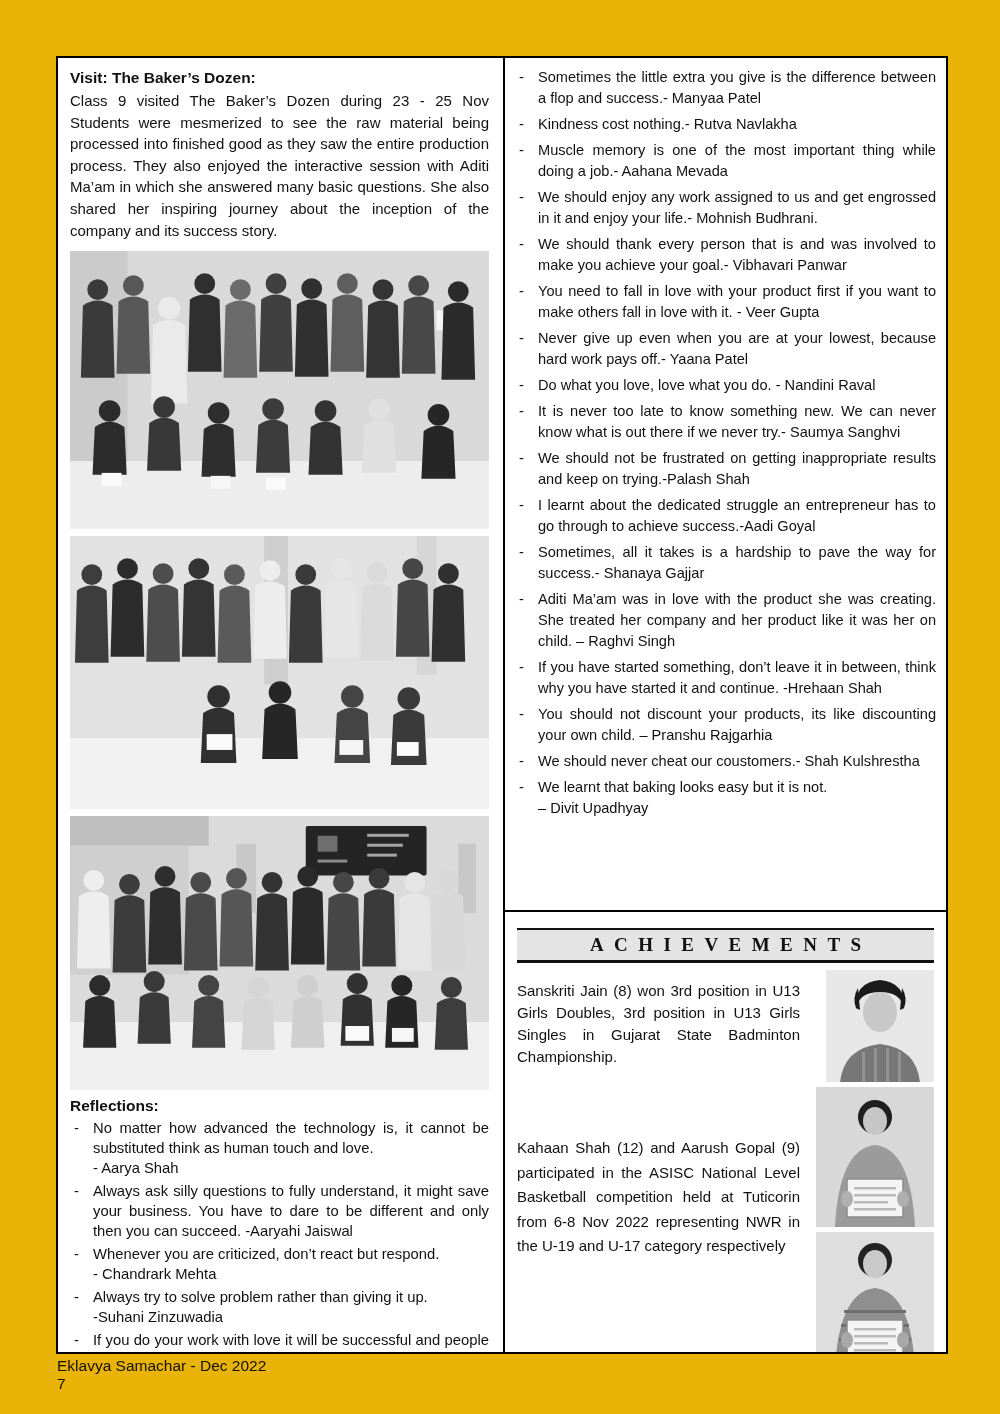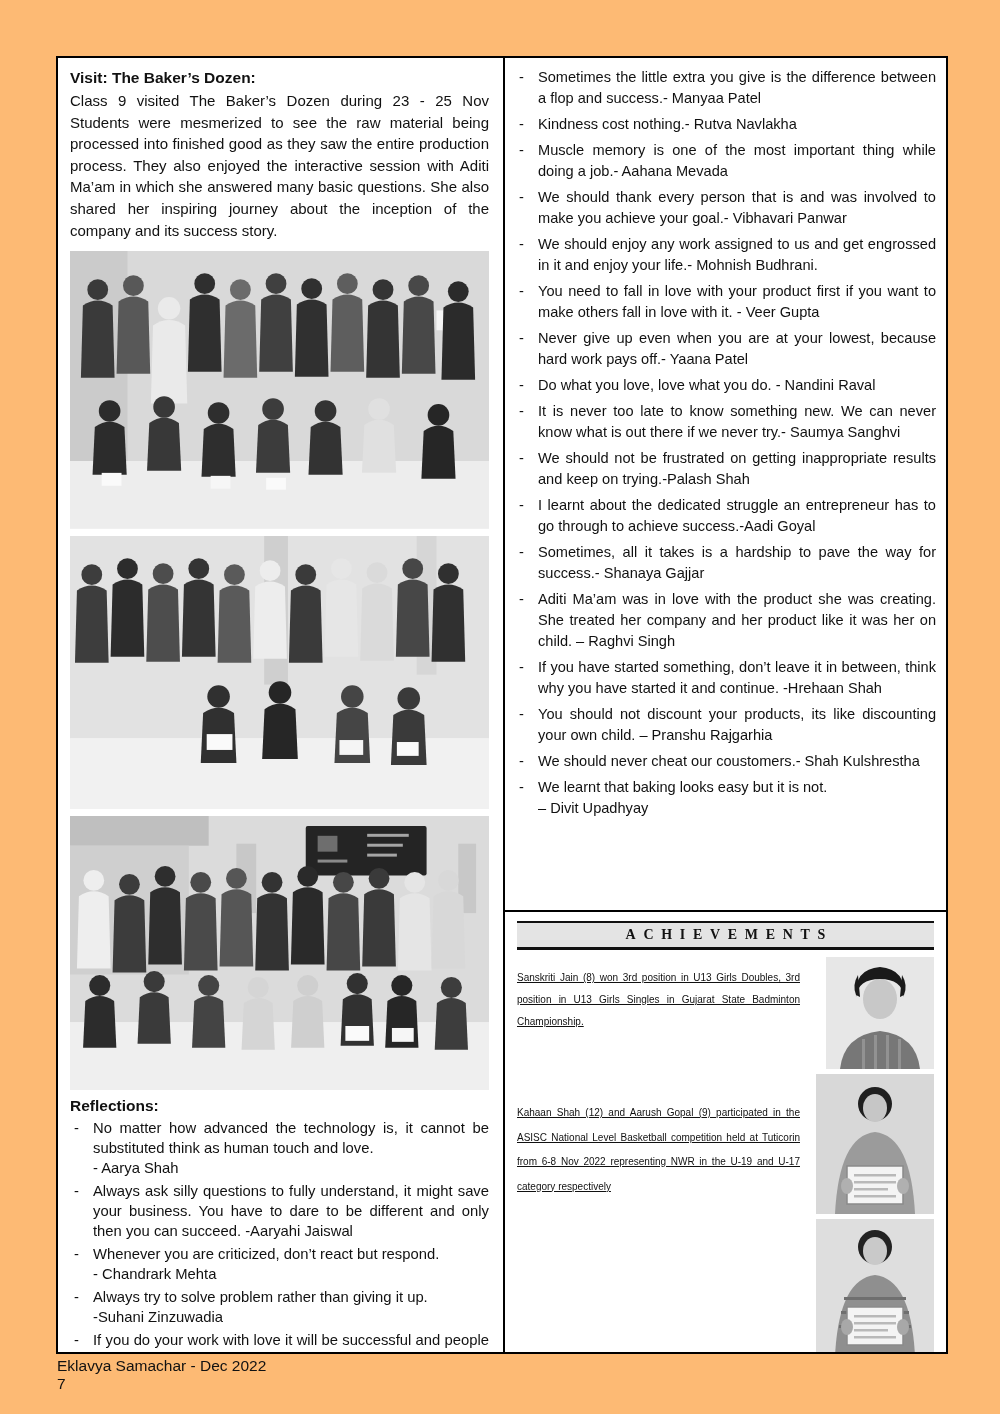--- a/index.html
+++ b/index.html
@@ -1,40 +1,40 @@
 <!DOCTYPE html>
 <html><head>
 <meta charset="utf-8">
 <style>
   html,body{margin:0;padding:0;background:#fff;}
   *{box-sizing:border-box;}
-  .sheet{position:relative;width:1000px;height:1414px;background:#fdba74;color:#111;
+  .sheet{position:relative;width:1000px;height:1414px;background:#eab308;color:#111;
          font-family:"Liberation Sans", sans-serif;}
   .frame{position:absolute;left:56px;top:56px;width:892px;height:1298px;
          border:2px solid #000;display:flex;background:#fff;}
   .col-left{width:447px;border-right:2px solid #000;padding:11px 14px 0 12px;overflow:hidden;}
   .col-right{flex:1;display:flex;flex-direction:column;overflow:hidden;}
   h3.sec-head{margin:0 0 3px;font-size:15.5px;font-weight:bold;color:#111;}
   .body-just{margin:0 0 10px;text-align:justify;font-size:15px;line-height:21.6px;}
   figure.photo{margin:0 0 7px;}
   figure.photo svg{display:block;width:100%;height:auto;}
   .dash-list{list-style:none;margin:0;padding:0;}
   .dash-list li{position:relative;padding-left:23px;text-align:justify;
                 white-space:pre-line;color:#111;}
   .dash-list li::before{content:"-";position:absolute;left:4px;top:0;}
   ul.refl li{font-size:14.8px;line-height:20px;margin-bottom:3px;}
   .quotes-section{height:852px;padding:9px 10px 0 10px;overflow:hidden;}
   ul.quotes li{font-size:14.6px;line-height:21px;margin-bottom:5px;}
   .achievements-section{border-top:2px solid #000;padding:0 12px 0 12px;flex:1;overflow:hidden;}
-  .ach-bar{margin:9px 0 7px;background:#e4e4e4;border-top:2px solid #111;border-bottom:3px solid #111;
+  .ach-bar{margin:16px 0 7px;background:#e4e4e4;border-top:2px solid #111;border-bottom:3px solid #111;
            text-align:center;font-family:"Liberation Serif", serif;font-weight:700;
-           font-size:14px;letter-spacing:0.55em;padding:4px 0 4px 0.55em;color:#111;}
+           font-size:19px;letter-spacing:0.55em;padding:4px 0 4px 0.55em;color:#111;}
   .ach-body{display:flex;}
   .ach-texts{flex:1;padding-right:14px;}
-  .ach-p{margin:10px 0 0;text-align:justify;font-size:10px;line-height:22px;text-decoration:underline;}
+  .ach-p{margin:10px 0 0;text-align:justify;font-size:15px;line-height:22px;}
   .ach-p.second{margin-top:68px;line-height:24.5px;}
   .ach-photos{width:120px;display:flex;flex-direction:column;gap:5px;align-items:flex-end;}
   .ach-photos figure{margin:0;}
   .ach-photos svg{display:block;}
   .footer{position:absolute;left:57px;right:54px;top:1357px;display:flex;
           justify-content:space-between;font-size:15.5px;color:#111;flex-direction:column;}
   .defs-holder{position:absolute;width:0;height:0;overflow:hidden;}
 </style>
 </head>
 <body>
@@ -166,22 +166,22 @@
         <li>If you do your work with love it will be successful and people will like it.- Devraj Vaghela</li>
       </ul>
     </div>
 
     <div class="col-right">
       <div class="quotes-section">
         <ul class="dash-list quotes">
           <li>Sometimes the little extra you give is the difference between a flop and success.- Manyaa Patel</li>
           <li>Kindness cost nothing.- Rutva Navlakha</li>
           <li>Muscle memory is one of the most important thing while doing a job.- Aahana Mevada</li>
+          <li>We should enjoy any work assigned to us and get engrossed in it and enjoy your life.- Mohnish Budhrani.</li>
           <li>We should thank every person that is and was involved to make you achieve your goal.- Vibhavari Panwar</li>
-          <li>We should enjoy any work assigned to us and get engrossed in it and enjoy your life.- Mohnish Budhrani.</li>
           <li>You need to fall in love with your product first if you want to make others fall in love with it. - Veer Gupta</li>
           <li>Never give up even when you are at your lowest, because hard work pays off.- Yaana Patel</li>
           <li>Do what you love, love what you do. - Nandini Raval</li>
           <li>It is never too late to know something new. We can never know what is out there if we never try.- Saumya Sanghvi</li>
           <li>We should not be frustrated on getting inappropriate results and keep on trying.-Palash Shah</li>
           <li>I learnt about the dedicated struggle an entrepreneur has to go through to achieve success.-Aadi Goyal</li>
           <li>Sometimes, all it takes is a hardship to pave the way for success.- Shanaya Gajjar</li>
           <li>Aditi Ma’am was in love with the product she was creating. She treated her company and her product like it was her on child. – Raghvi Singh</li>
           <li>If you have started something, don’t leave it in between, think why you have started it and continue. -Hrehaan Shah</li>
           <li>You should not discount your products, its like discounting your own child. – Pranshu Rajgarhia</li>

